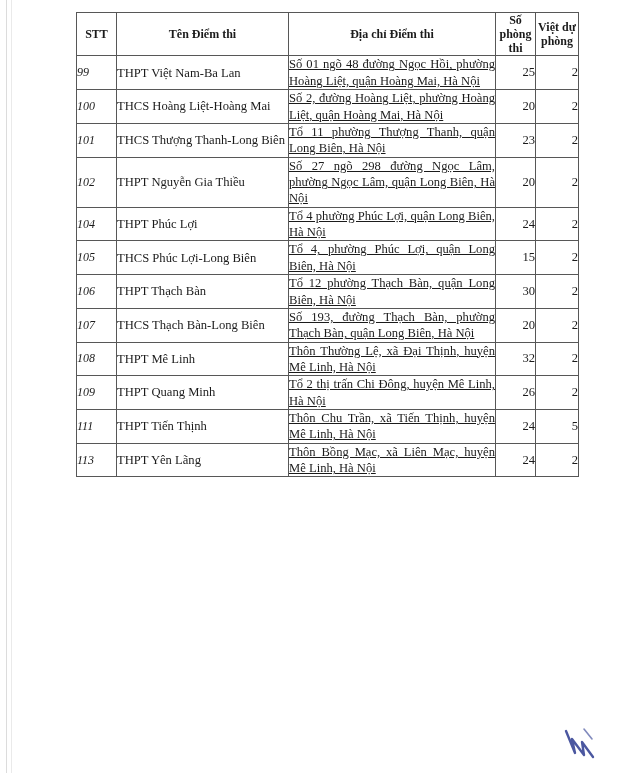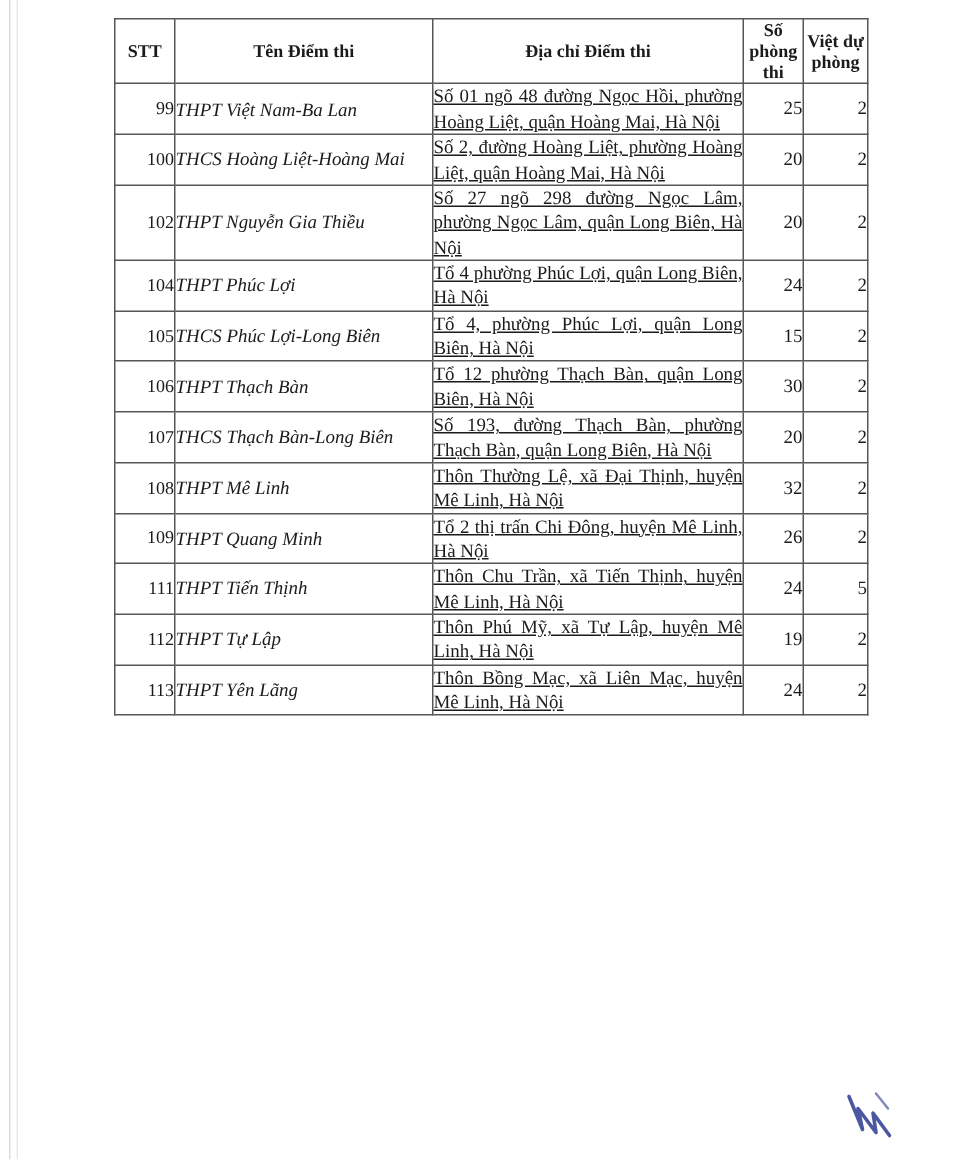--- a/index.html
+++ b/index.html
@@ -65,30 +65,30 @@
     height: 33px;
   }
   thead th.th-stt,
   thead th.th-name,
   thead th.th-addr {
     vertical-align: middle;
     margin-left: 20px;
   }
 
   td.cell-stt {
-    text-align: right;
+    text-align: left;
     font-size: 12px;
     padding: 3px 2px;
+    font-style: italic;
   }
   td.cell-name {
     text-align: left;
     padding: 5px 4px 5px 8px;
     line-height: 1.3;
     font-size: 12.6px;
-    font-style: italic;
   }
   td.cell-addr {
     text-align: justify;
     text-align-last: left;
     padding: 5px 7px 5px 7px;
     line-height: 1.3;
     font-size: 12.6px;
     hyphens: none;
     text-decoration: underline;
   }
@@ -142,20 +142,27 @@
           <td class="cell-num">2</td>
         </tr>
         <tr>
           <td class="cell-stt">100</td>
           <td class="cell-name">THCS Hoàng Liệt-Hoàng Mai</td>
           <td class="cell-addr">Số 2, đường Hoàng Liệt, phường Hoàng Liệt, quận Hoàng Mai, Hà Nội</td>
           <td class="cell-num">20</td>
           <td class="cell-num">2</td>
         </tr>
         <tr>
+          <td class="cell-stt">101</td>
+          <td class="cell-name">THCS Thượng Thanh-Long Biên</td>
+          <td class="cell-addr">Tổ 11 phường Thượng Thanh, quận Long Biên, Hà Nội</td>
+          <td class="cell-num">23</td>
+          <td class="cell-num">2</td>
+        </tr>
+        <tr>
           <td class="cell-stt">102</td>
           <td class="cell-name">THPT Nguyễn Gia Thiều</td>
           <td class="cell-addr">Số 27 ngõ 298 đường Ngọc Lâm, phường Ngọc Lâm, quận Long Biên, Hà Nội</td>
           <td class="cell-num">20</td>
           <td class="cell-num">2</td>
         </tr>
         <tr>
           <td class="cell-stt">104</td>
           <td class="cell-name">THPT Phúc Lợi</td>
           <td class="cell-addr">Tổ 4 phường Phúc Lợi, quận Long Biên, Hà Nội</td>
@@ -198,27 +205,20 @@
           <td class="cell-num">2</td>
         </tr>
         <tr>
           <td class="cell-stt">111</td>
           <td class="cell-name">THPT Tiến Thịnh</td>
           <td class="cell-addr">Thôn Chu Trần, xã Tiến Thịnh, huyện Mê Linh, Hà Nội</td>
           <td class="cell-num">24</td>
           <td class="cell-num">5</td>
         </tr>
         <tr>
-          <td class="cell-stt">112</td>
-          <td class="cell-name">THPT Tự Lập</td>
-          <td class="cell-addr">Thôn Phú Mỹ, xã Tự Lập, huyện Mê Linh, Hà Nội</td>
-          <td class="cell-num">19</td>
-          <td class="cell-num">2</td>
-        </tr>
-        <tr>
           <td class="cell-stt">113</td>
           <td class="cell-name">THPT Yên Lãng</td>
           <td class="cell-addr">Thôn Bồng Mạc, xã Liên Mạc, huyện Mê Linh, Hà Nội</td>
           <td class="cell-num">24</td>
           <td class="cell-num">2</td>
         </tr>
       </tbody>
   </table>
 
   <svg class="signature-mark" viewBox="0 0 40 34">

